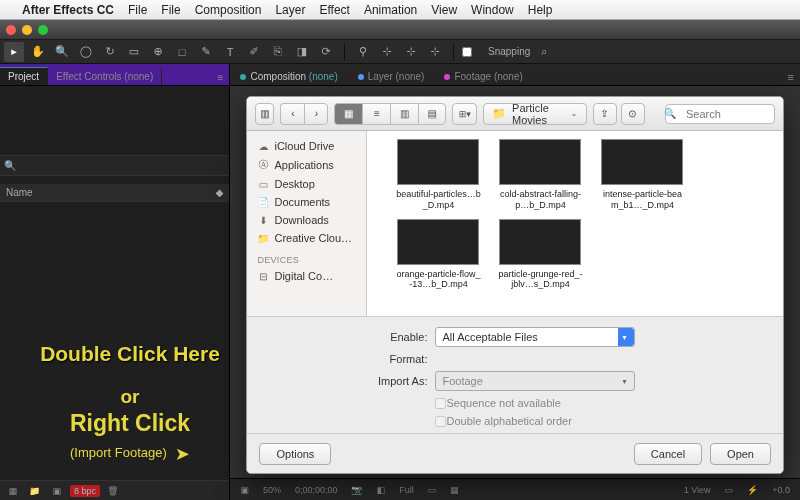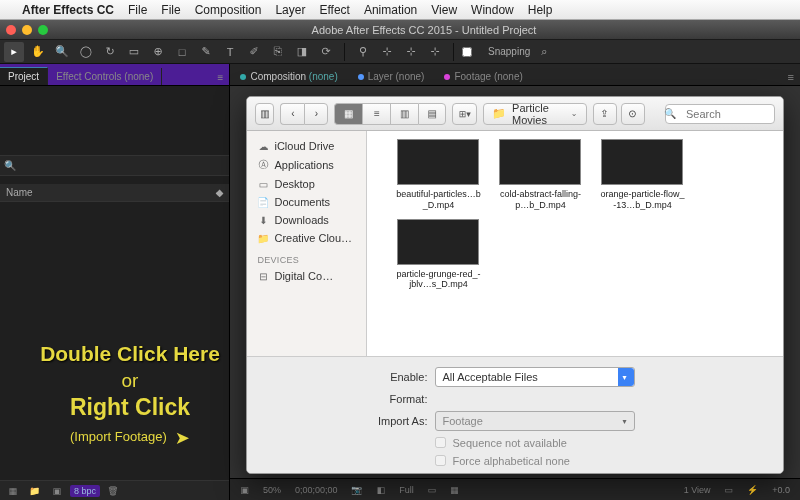--- a/index.html
+++ b/index.html
@@ -42,26 +42,26 @@
   .project-body { flex:1; background:#1f1f1f; display:flex; flex-direction:column; position:relative;}
   .proj-preview { height:70px; background:#1f1f1f; border-bottom:1px solid #333;}
   .proj-search-row { height:20px; background:#262626; border-bottom:1px solid #333; display:flex; align-items:center; padding:0 4px; gap:4px;}
   .proj-search-row .mag { color:#777; font-size:10px;}
   .proj-search { flex:1; background:transparent; border:none; color:#ccc; font-size:10px; outline:none;}
   .proj-header { height:18px; background:#2b2b2b; display:flex; align-items:center; padding:0 6px; font-size:10px; color:#aaa; border-bottom:1px solid #333;margin-top:8px;}
   .proj-header .spacer{flex:1;}
   .proj-list { flex:1; background:#1f1f1f; position:relative;}
   .proj-footer { height:20px; background:#262626; display:flex; align-items:center; gap:4px; padding:0 4px; border-top:1px solid #333;}
   .proj-footer .fbtn { width:18px; height:16px; display:flex;align-items:center;justify-content:center; font-size:9px; color:#888;}
-  .bpc { font-size:9px; background:#4c1d95; padding:1px 4px; border-radius:2px; color:#9bd;}
+  .bpc { font-size:9px; background:#b91c1c; padding:1px 4px; border-radius:2px; color:#9bd;}
   
   
   .annot { position:absolute; left:10px; top:140px; width:240px; pointer-events:none; }
   .annot .l1 { color:#e6d940; font-size:21px; font-weight:600; text-align:center; text-shadow:1px 1px 2px #000;}
-  .annot .l2 { color:#e6d940; font-size:19px; font-weight:400; text-align:center; margin-top:4px;}
+  .annot .l2 { color:#e6d940; font-size:19px; font-weight:700; text-align:center; margin-top:20px;}
   .annot .l3 { color:#e6d940; font-size:23px; font-weight:700; text-align:center; margin-top:2px;}
   .annot .l4 { color:#e6d940; font-size:13px; text-align:center; margin-top:6px;}
   .annot .arrow { color:#e6d940; font-size:18px; margin-left:8px; vertical-align:middle;}
   
   
   .comp-tabs { height:22px; background:#262626; display:flex; align-items:flex-end; border-bottom:1px solid #000;}
   .comp-tabs .tab { padding:3px 10px; font-size:10px; color:#888;}
   .comp-tabs .tab.active { color:#ccc;}
   .comp-tabs .dot { width:6px;height:6px;border-radius:50%;display:inline-block;margin-right:4px;vertical-align:middle;}
   .dot-g{background:#3aa;} .dot-b{background:#59f;} .dot-m{background:#d4d;}
@@ -107,21 +107,21 @@
   .th5{background:linear-gradient(135deg,#6a3a5a 0%,#3a1a2a 60%,#1a0a1a 100%);}
   
   .dlg-options{background:#ececec;border-top:1px solid #ccc;padding:10px 20px 6px;display:flex;flex-direction:column;gap:6px;}
   .opt-row{display:flex;align-items:center;gap:8px;}
   .opt-row label{width:160px;text-align:right;font-size:11px;color:#333;}
   .opt-select{width:200px;height:20px;background:#fff;border:1px solid #aaa;border-radius:3px;padding:0 6px;font-size:11px;color:#333;display:flex;align-items:center;justify-content:space-between;}
   .opt-select.blue-end{position:relative;}
   .opt-select.blue-end::after{content:"";position:absolute;right:0;top:0;bottom:0;width:16px;background:#3b82f6;border-radius:0 3px 3px 0;}
   .opt-select .chev{font-size:8px;color:#666;z-index:1;margin-right:2px;}
   .opt-select.disabled{background:#e8e8e8;color:#888;}
-  .opt-check-row{display:flex;align-items:flex-start;gap:6px;margin-left:168px;font-size:11px;color:#888;}
+  .opt-check-row{display:flex;align-items:flex-end;margin-left:168px;font-size:11px;color:#888;}
   .opt-check-row input{width:11px;height:11px;}
   
   .dlg-footer{height:40px;background:#ececec;border-top:1px solid #ccc;display:flex;align-items:center;padding:0 12px;}
   .dlg-btn{height:22px;padding:0 16px;background:linear-gradient(#fdfdfd,#e8e8e8);border:1px solid #aaa;border-radius:4px;font-size:11px;color:#333;display:flex;align-items:center;}
   .dlg-footer .spacer{flex:1;}
   .dlg-footer .dlg-btn + .dlg-btn{margin-left:8px;}
 </style>
 </head>
 <body>
 
@@ -138,21 +138,20 @@
   <span class="mi">Window</span>
   <span class="mi">Help</span>
 </div>
 
 <div class="win-title">
   <div class="traffic">
     <span class="tl-close"></span>
     <span class="tl-min"></span>
     <span class="tl-max"></span>
   </div>
-  <div class="wt-text">Adobe After Effects CC 2015 - Untitled Project</div>
 </div>
 
 <div class="tool-row">
   <div class="tbtn active">▸</div>
   <div class="tbtn">✋</div>
   <div class="tbtn">🔍</div>
   <div class="tbtn">◯</div>
   <div class="tbtn">↻</div>
   <div class="tbtn">▭</div>
   <div class="tbtn">⊕</div>
@@ -282,20 +281,24 @@
           <div class="dlg-files">
             <div class="file-item">
                 <div class="thumb th1"></div>
                 <div class="fname">beautiful-particles…b_D.mp4</div>
               </div>
             <div class="file-item">
                 <div class="thumb th2"></div>
                 <div class="fname">cold-abstract-falling-p…b_D.mp4</div>
               </div>
             <div class="file-item">
+                <div class="thumb th3"></div>
+                <div class="fname">intense-particle-beam_b1…_D.mp4</div>
+              </div>
+            <div class="file-item">
                 <div class="thumb th4"></div>
                 <div class="fname">orange-particle-flow_-13…b_D.mp4</div>
               </div>
             <div class="file-item">
                 <div class="thumb th5"></div>
                 <div class="fname">particle-grunge-red_-jblv…s_D.mp4</div>
               </div>
           </div>
         </div>
         <div class="dlg-options">
@@ -316,22 +319,28 @@
                 <span>Footage</span>
                 <span class="chev">▾</span>
               </div>
           </div>
           <div class="opt-check-row">
             <input type="checkbox" disabled="" style="">
             <span>Sequence not available</span>
           </div>
           <div class="opt-check-row">
             <input type="checkbox" disabled="" style="">
-            <span>Force alphabetical none</span>
-          </div>
+            <span>Double alphabetical order</span>
+          </div>
+        </div>
+        <div class="dlg-footer">
+          <div class="dlg-btn">Options</div>
+          <div class="spacer"></div>
+          <div class="dlg-btn">Cancel</div>
+          <div class="dlg-btn">Open</div>
         </div>
       </div>
     </div>
     <div class="comp-footer">
       <span class="cfbtn">▣</span>
       <span class="cfbtn">50%</span>
       <span class="cfbtn">0;00;00;00</span>
       <span class="cfbtn">📷</span>
       <span class="cfbtn">◧</span>
       <span class="cfbtn">Full</span>

